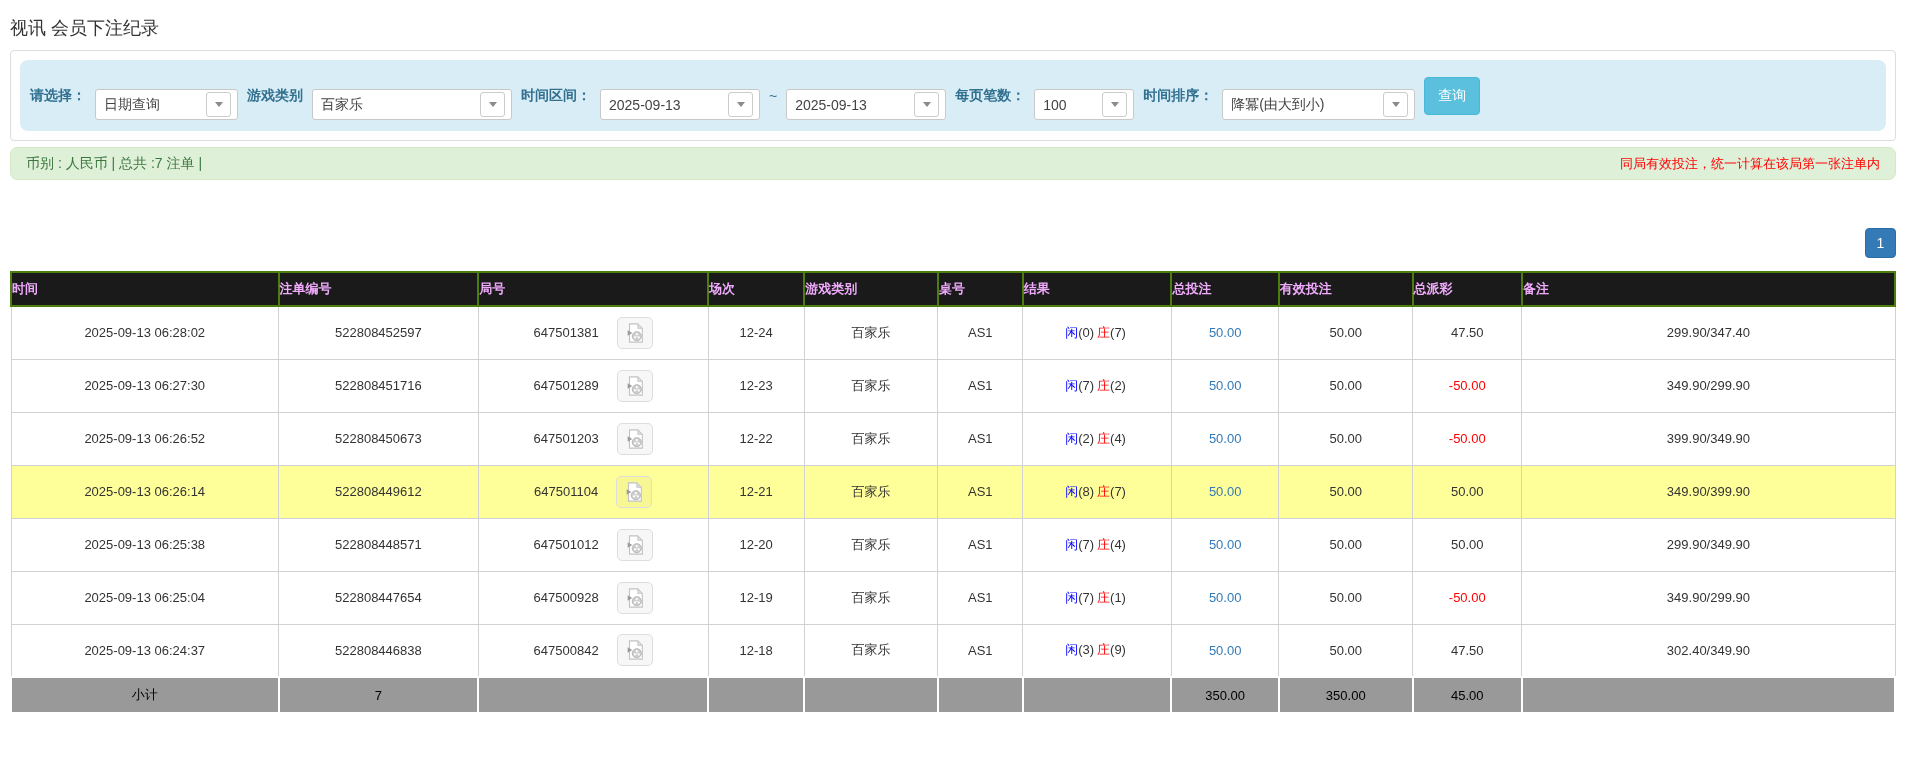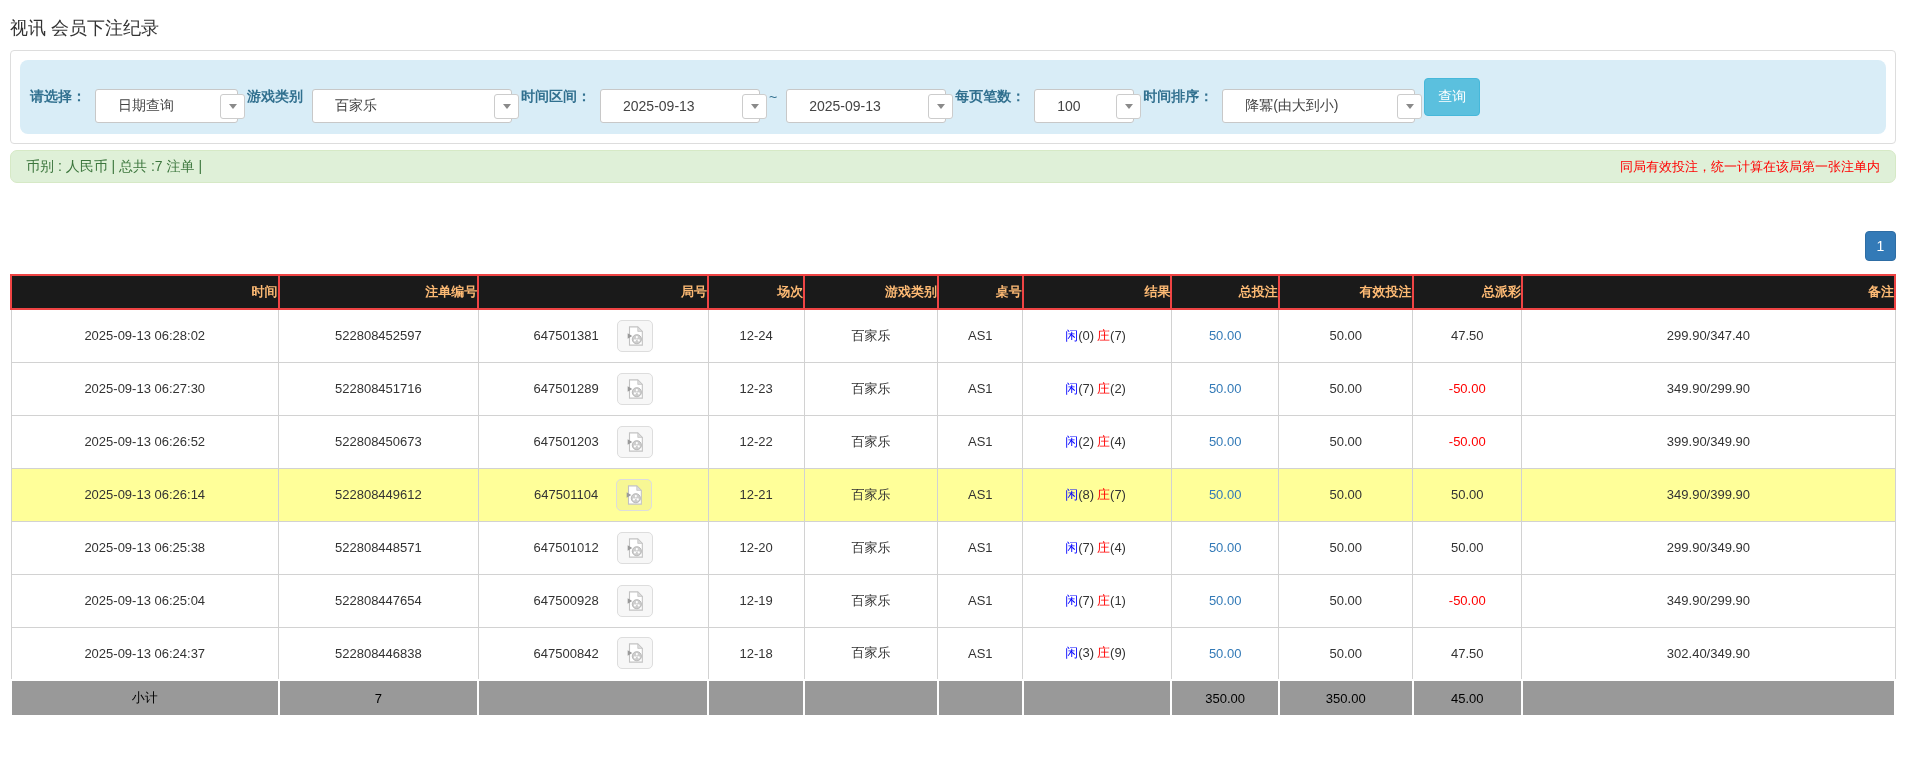--- a/index.html
+++ b/index.html
@@ -5,39 +5,39 @@
   * { margin:0; padding:0; box-sizing:border-box; }
   html,body { background:#fff; font-family:"Liberation Sans","DejaVu Sans",sans-serif; }
   .page { width:1906px; height:771px; padding:0 10px; overflow:hidden; }
 
   .page-title { font-size:18px; font-weight:400; color:#333; padding:16px 0 10px 0; }
 
   
   .filter-panel { border:1px solid #ddd; border-radius:4px; padding:9px; background:#fff; }
   .filter-bar { background:#d9edf7; border-radius:8px; padding:11px 10px; display:flex; align-items:center; gap:9px; flex-wrap:nowrap; }
   .f-label { color:#31708f; font-weight:bold; font-size:14px; white-space:nowrap; }
-  .combo { display:inline-flex; align-items:center; background:#fff; border:1px solid #c8c8c8; border-radius:3px; height:31px; padding:16px;margin-top:18px; }
+  .combo { display:inline-flex; align-items:center; background:#fff; border:1px solid #c8c8c8; border-radius:3px; height:31px; padding:2px;margin-top:18px; }
   .combo input { border:none; outline:none; background:transparent; font-size:14px; color:#444; padding:0 6px; height:25px; font-family:inherit; }
   .arrow-btn { width:25px; height:25px; background:#fff; border:1px solid #ccc; border-radius:3px; display:inline-flex; align-items:center; justify-content:center; cursor:pointer; flex:none; }
   .tri-down { width:0; height:0; border-left:4px solid transparent; border-right:4px solid transparent; border-top:5px solid #8a8a8a; }
   .tilde { color:#31708f; font-size:14px; }
   .search-btn { background:#5bc0de; border:1px solid #46b8da; color:#fff; font-size:14px; border-radius:4px; height:38px; padding:0 13px; cursor:pointer; font-family:inherit; }
 
   
   .summary-bar { margin-top:6px; background:#dff0d8; border:1px solid #d6e9c6; border-radius:7px; height:33px; padding:0 15px; display:flex; align-items:center; justify-content:space-between; }
   .summary-left { color:#3c763d; font-size:14px; }
   .summary-right { color:#ff0000; font-size:13px;text-align:right; }
 
   
   .pagination-row { display:flex; justify-content:flex-end; margin-top:48px; margin-bottom:13px; }
   .page-btn { background:#337ab7; border:1px solid #2e6da4; color:#fff; width:31px; height:30px; border-radius:4px; font-size:14px; cursor:pointer; font-family:inherit; }
 
   
   table.records { width:100%; border-collapse:collapse; table-layout:fixed; font-size:13px; color:#333; }
-  table.records th { background:#1a1a1a; color:#fdba74; font-weight:bold; height:34px; border:2px solid #ef4444; text-align:right; }
+  table.records th { background:#1a1a1a; color:#f0abfc; font-weight:bold; height:34px; border:2px solid #4d7c0f; text-align:left; }
   table.records tbody td { background:#fff; border:1px solid #d2d2d2; height:53px; text-align:center; vertical-align:middle; }
   table.records tbody tr.highlight td { background:#ffff99; }
   table.records tfoot td { background:#999; color:#000000; border:2px solid #fff; height:36px; text-align:center; }
   .round-wrap { display:inline-flex; align-items:center; gap:18px; justify-content:center; }
   .video-btn { display:inline-flex; align-items:center; justify-content:center; width:36px; height:32px; border:1px solid #ddd; border-radius:5px; background:rgba(0,0,0,0.03); cursor:pointer; }
   .player-label { color:#0000ff; }
   .banker-label { color:#ff0000; }
   .score { color:#333; margin-right:3px; }
   .bet-link { color:#337ab7; text-decoration:none; cursor:pointer; }
   .payout.neg span { color:#ff0000; }

